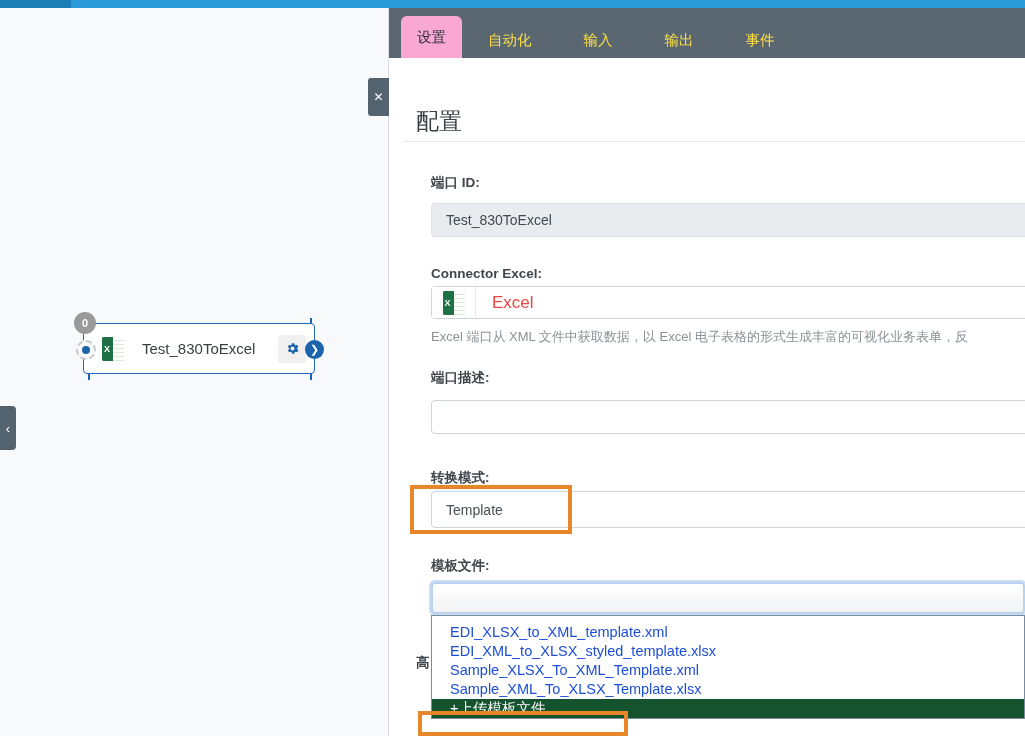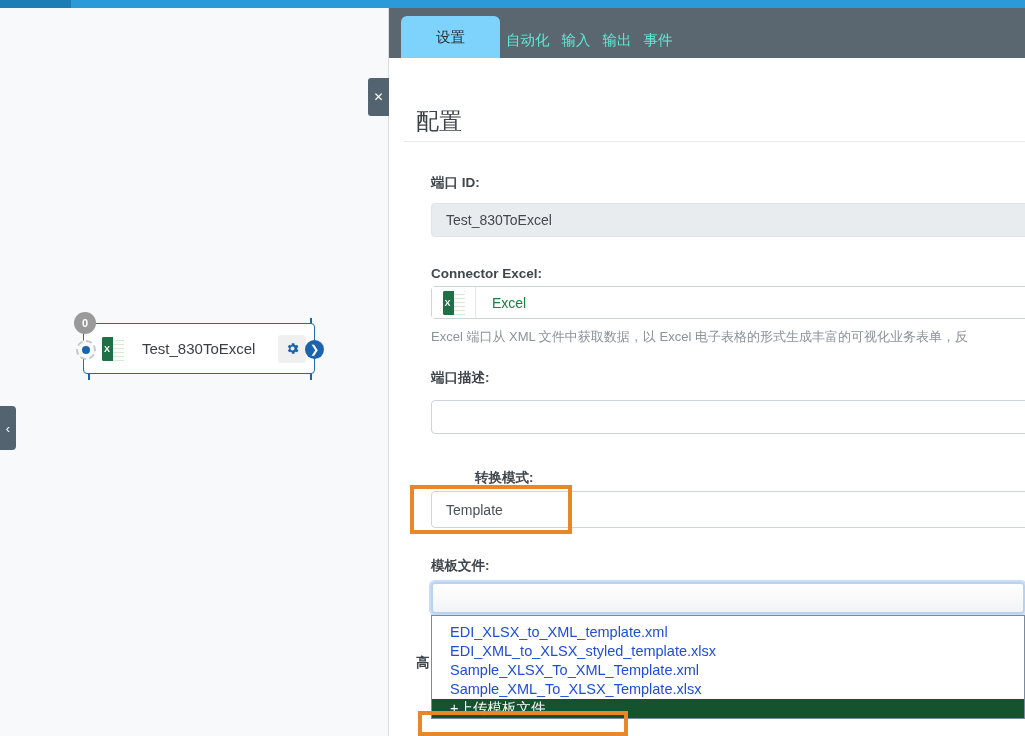--- a/index.html
+++ b/index.html
@@ -79,26 +79,26 @@
     color:#fff;font-size:12px;cursor:pointer;z-index:6;
   }
 
   
   #panel{position:absolute;left:389px;top:8px;width:636px;height:728px;background:#ffffff;overflow:hidden;}
   #tabbar{
     position:absolute;left:0;top:0;width:636px;height:50px;background:#5a6771;
     display:flex;align-items:flex-end;padding-left:12px;box-sizing:border-box;
   }
   .tab{
-    height:36px;padding:0 6px;display:flex;align-items:center;justify-content:center;
-    color:#5eead4;font-size:14.5px;cursor:pointer;white-space:nowrap;
+    height:36px;padding:0 26px;display:flex;align-items:center;justify-content:center;
+    color:#fde047;font-size:14.5px;cursor:pointer;white-space:nowrap;
   }
   .tab.active{
-    background:#7dd3fc;color:#2b2f33;border-radius:6px 6px 0 0;height:42px;
-    padding:0 35px;
+    background:#f9a8d4;color:#2b2f33;border-radius:6px 6px 0 0;height:42px;
+    padding:0 16px;
   }
 
   #content{position:absolute;left:0;top:50px;width:636px;height:678px;}
   #section-title{position:absolute;left:27px;top:48px;font-size:23px;color:#3c4348;}
   #section-rule{position:absolute;left:15px;top:83px;width:621px;height:1px;background:#e6e8ea;}
 
   .field-label{position:absolute;font-size:13.5px;font-weight:bold;color:#3f464c;}
   .form-control{
     position:absolute;height:34px;box-sizing:border-box;
     border:1px solid #ced4da;border-radius:4px;background:#ffffff;
@@ -108,21 +108,21 @@
   .form-control.disabled{background:#e9ecef;border-color:#dfe3e7;color:#44494e;}
   .help-text{position:absolute;font-size:13px;color:#8b9298;white-space:nowrap;}
   #connector-control{
     position:absolute;left:431px;top:286px;width:620px;height:33px;box-sizing:border-box;
     border:1px solid #ced4da;border-radius:4px;background:#ffffff;display:flex;align-items:center;
   }
   #connector-iconbox{
     width:44px;height:100%;display:flex;align-items:center;justify-content:center;
     border-right:1px solid #e4e7ea;box-sizing:border-box;background:#fff;
   }
-  #connector-name{margin-left:16px;font-size:14px;color:#15803d;}
+  #connector-name{margin-left:16px;font-size:17px;color:#ef4444;}
 
   
   .highlight{position:absolute;border:4px solid #e8862a;box-sizing:border-box;pointer-events:none;z-index:20;}
 
   
   #dropdown{
     position:absolute;left:431px;top:615px;width:594px;
     background:#ffffff;border:1px solid #7a8b9e;box-sizing:border-box;
     z-index:15;padding-top:7px;
   }
@@ -203,21 +203,21 @@
     </span>
   </span>
   <span id="connector-name">Excel</span>
 </div>
 
 <div class="help-text" style="left:431px;top:328px;">Excel 端口从 XML 文件中获取数据，以 Excel 电子表格的形式生成丰富的可视化业务表单，反</div>
 
 <div class="field-label" style="left:431px;top:369px;">端口描述:</div>
 <div class="form-control" style="left:431px;top:400px;width:620px;"></div>
 
-<div class="field-label" style="left:431px;top:469px;margin-left:44px;">转换模式:</div>
+<div class="field-label" style="left:431px;top:469px;">转换模式:</div>
 <div class="form-control" style="left:431px;top:491px;width:620px;height:37px;">Template</div>
 <div class="highlight" style="left:410px;top:485px;width:162px;height:49px;"></div>
 
 <div class="field-label" style="left:431px;top:557px;">模板文件:</div>
 <div class="form-control" style="left:431px;top:582px;width:594px;height:32px;border:2px solid #b8d2f0;box-shadow:0 0 0 2px rgba(140,180,235,.45);background:linear-gradient(#ffffff,#f2f3f4);"></div>
 
 <div id="adv-label">高</div>
 
 <div id="dropdown">
   <div class="opt">EDI_XLSX_to_XML_template.xml</div>

